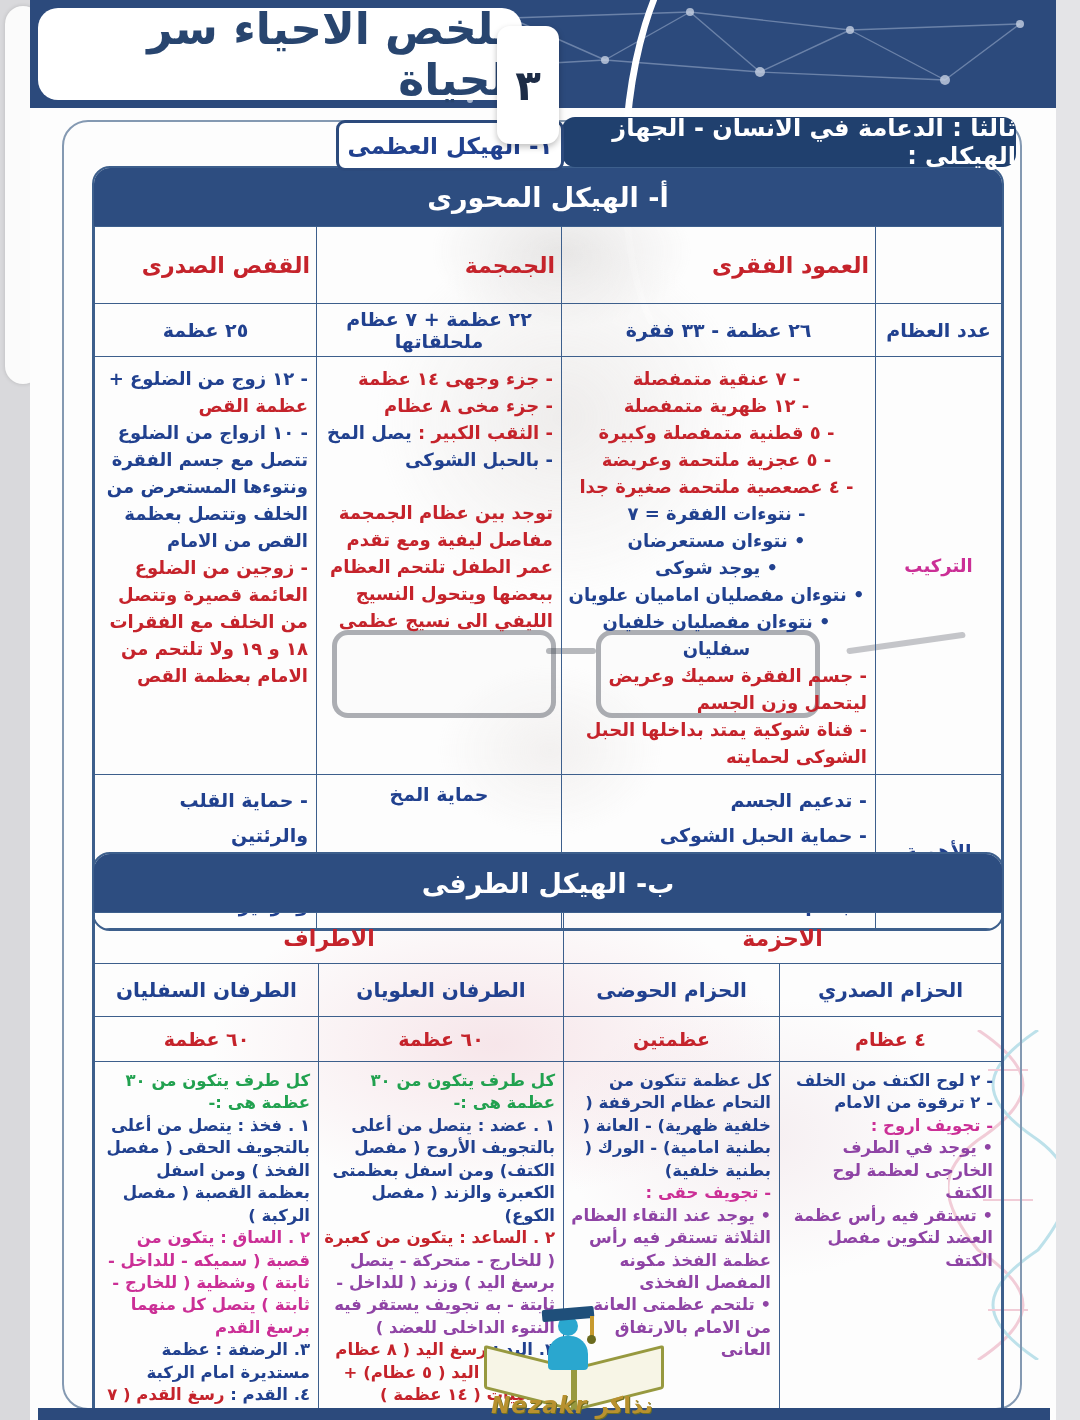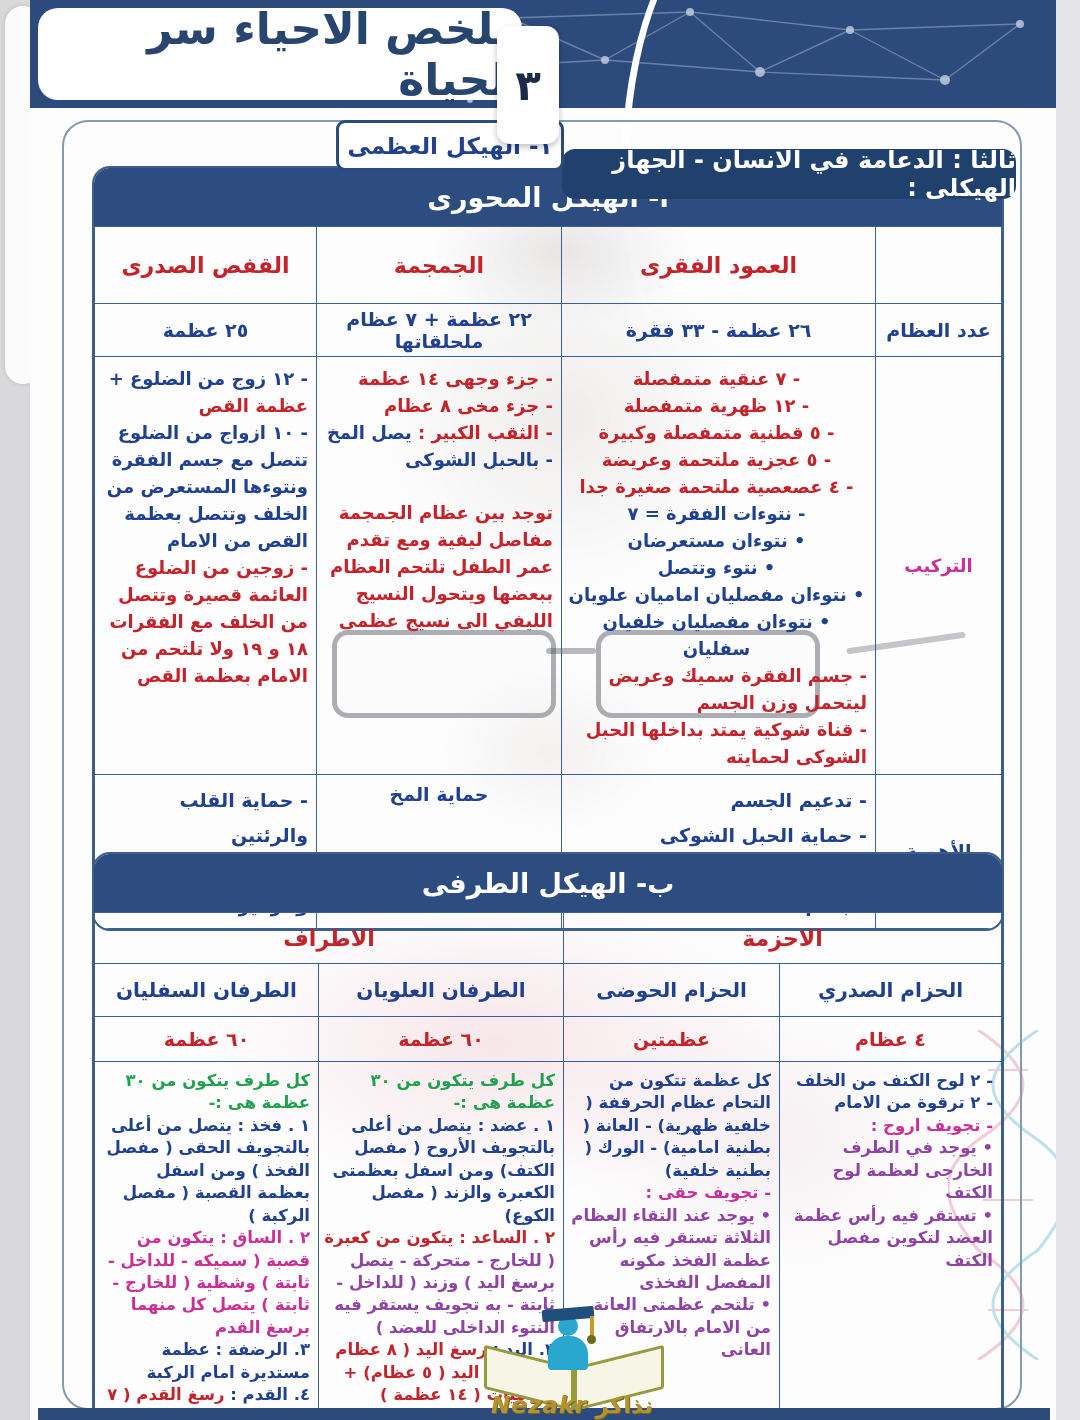--- a/index.html
+++ b/index.html
@@ -16,21 +16,21 @@
   .brand-card{left:8px;top:8px;width:484px;height:92px;background:#ffffff;border-radius:20px;
               display:flex;align-items:center;justify-content:center;color:#28456f;font-size:44px;}
   .paren{left:592px;top:-70px;width:150px;height:420px;border:7px solid #ffffff;border-radius:50%;
          border-top-color:transparent;border-right-color:transparent;border-bottom-color:transparent;
          transform:rotate(3deg);}
   .page-tab{left:467px;top:26px;width:62px;height:118px;background:#ffffff;border-radius:13px;
             box-shadow:0 3px 6px rgba(0,0,0,.25);display:flex;align-items:center;justify-content:center;
             color:#1d2c46;font-size:42px;z-index:5;}
   
   .pill-main{right:40px;top:117px;width:454px;height:50px;background:#20406e;border-radius:13px;
-             color:#fff;font-size:24px;display:flex;align-items:center;justify-content:center;z-index:4;margin-top:32px;}
+             color:#fff;font-size:24px;display:flex;align-items:center;justify-content:center;z-index:4;}
   .pill-sub{right:492px;top:120px;width:222px;height:45px;background:#fff;border:3px solid #2c4a7c;border-radius:9px;
             color:#21418f;font-size:23px;display:flex;align-items:center;justify-content:center;z-index:4;}
   
   .wrapper{left:32px;top:120px;width:956px;height:1286px;border:2px solid #8499b2;border-radius:26px;background:transparent;}
   
   .face-wm{left:230px;top:200px;width:580px;height:640px;opacity:.55;pointer-events:none;
      background:
        radial-gradient(ellipse 46% 40% at 52% 34%,rgba(205,199,196,.55),rgba(205,199,196,0) 70%),
        radial-gradient(ellipse 30% 16% at 52% 8%,rgba(175,170,168,.5),rgba(175,170,168,0) 75%),
        radial-gradient(ellipse 26% 18% at 50% 86%,rgba(210,203,200,.45),rgba(210,203,200,0) 75%);}
@@ -44,21 +44,21 @@
        radial-gradient(ellipse 30% 40% at 75% 55%,rgba(228,205,214,.30),rgba(228,205,214,0) 75%);}
   .dna-wm{left:918px;top:1030px;opacity:.5;pointer-events:none;}
   
   .tbl{border:2.5px solid #3d5f8c;border-radius:18px;overflow:hidden;background:transparent;}
   .tblA{left:62px;top:166px;width:908px;}
   .tblB{left:62px;top:852px;width:908px;}
   .tbl-title{background:#2d4d80;color:#ffffff;font-size:27px;height:58px;display:flex;align-items:center;justify-content:center;}
   table{width:100%;border-collapse:collapse;table-layout:fixed;}
   td{border:1.7px solid #3d5f8c;vertical-align:middle;padding:2px 6px;background:transparent;}
   .red{color:#c5232b;} .navy{color:#21418f;} .mag{color:#cb2f96;} .pur{color:#8f44a5;} .grn{color:#21a14f;}
-  .colheadA td{height:72px;color:#c5232b;font-size:22px;text-align:center;}
+  .colheadA td{height:72px;color:#c5232b;font-size:22px;}
   .countA td{height:48px;font-size:19px;text-align:center;}
   .structA td{height:378px;vertical-align:top;font-size:18px;line-height:1.5;}
   .impA td{height:108px;font-size:19px;line-height:1.85;}
   .lblcell{text-align:center;font-size:21px;}
   .cellpad{padding:8px 8px 4px 4px;margin-top:10px;}
   .ctr{text-align:center;} .rt{text-align:right;}
   .line{margin:0;}
   .note{margin-top:26px;text-align:right;}
   
   .grpB td{height:46px;color:#c5232b;font-size:22px;text-align:center;}
@@ -177,21 +177,21 @@
         <tr class="structA">
           <td class="lblcell mag" style="vertical-align:middle;">التركيب</td>
           <td class="cellpad ctr">
             <div class="line red">- ٧ عنقية متمفصلة</div>
             <div class="line red">- ١٢ ظهرية متمفصلة</div>
             <div class="line red">- ٥ قطنية متمفصلة وكبيرة</div>
             <div class="line red">- ٥ عجزية ملتحمة وعريضة</div>
             <div class="line red">- ٤ عصعصية ملتحمة صغيرة جدا</div>
             <div class="line navy">- نتوءات الفقرة = ٧</div>
             <div class="line navy">• نتوءان مستعرضان</div>
-            <div class="line navy">• نتوء وتتصل</div>
+            <div class="line navy">• يوجد شوكى</div>
             <div class="line navy">• نتوءان مفصليان اماميان علويان</div>
             <div class="line navy">• نتوءان مفصليان خلفيان سفليان</div>
             <div class="line red rt">- جسم الفقرة سميك وعريض ليتحمل وزن الجسم</div>
             <div class="line red rt">- قناة شوكية يمتد بداخلها الحبل الشوكى لحمايته</div>
           </td>
           <td class="cellpad rt">
             <div class="line red">- جزء وجهى   ١٤ عظمة</div>
             <div class="line red">- جزء مخى    ٨ عظام</div>
             <div class="line"><span class="red">- الثقب الكبير : </span><span class="navy">يصل المخ</span></div>
             <div class="line navy">- بالحبل الشوكى</div>

